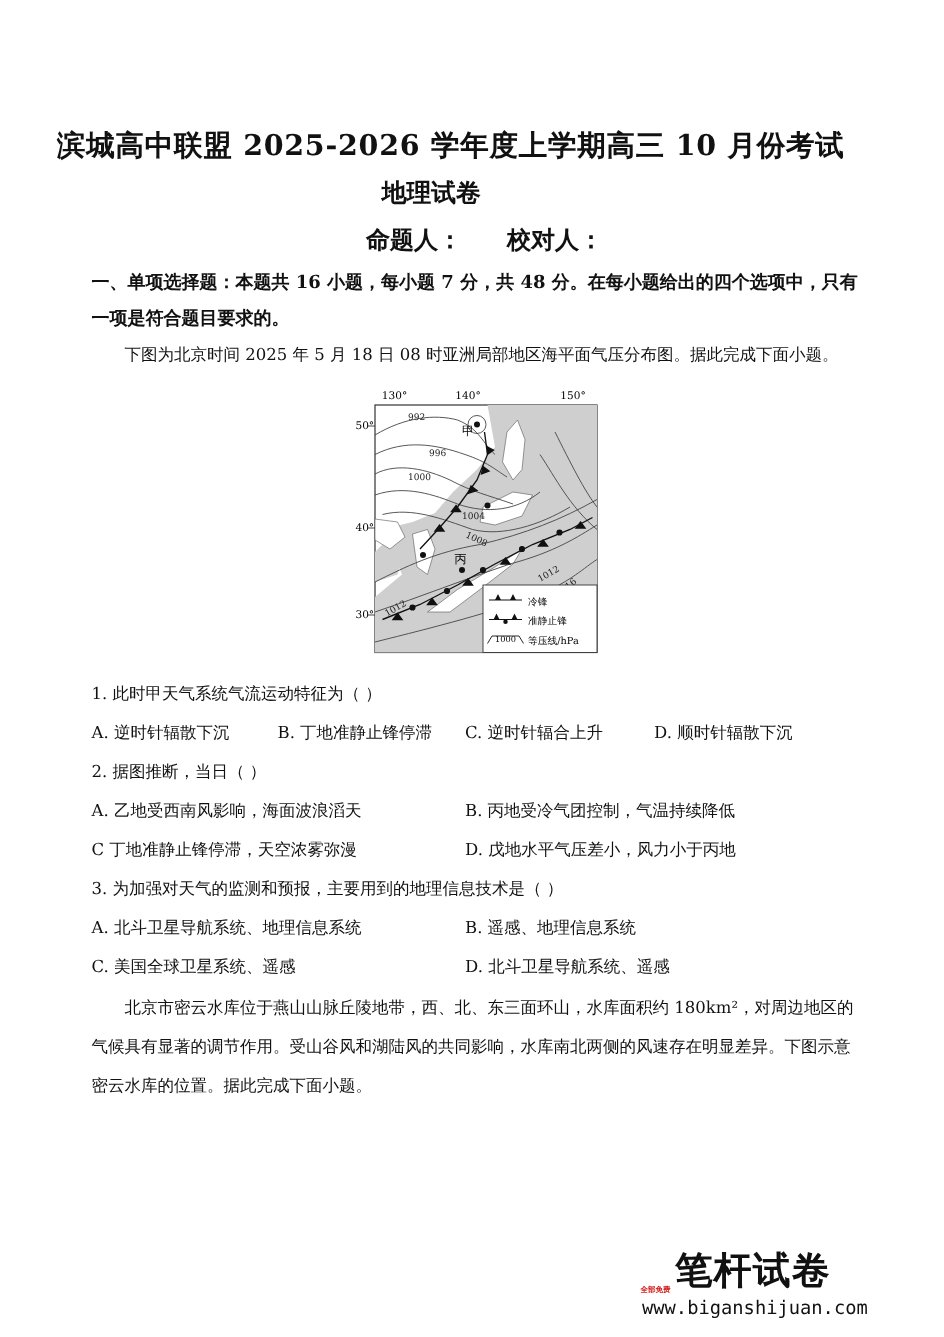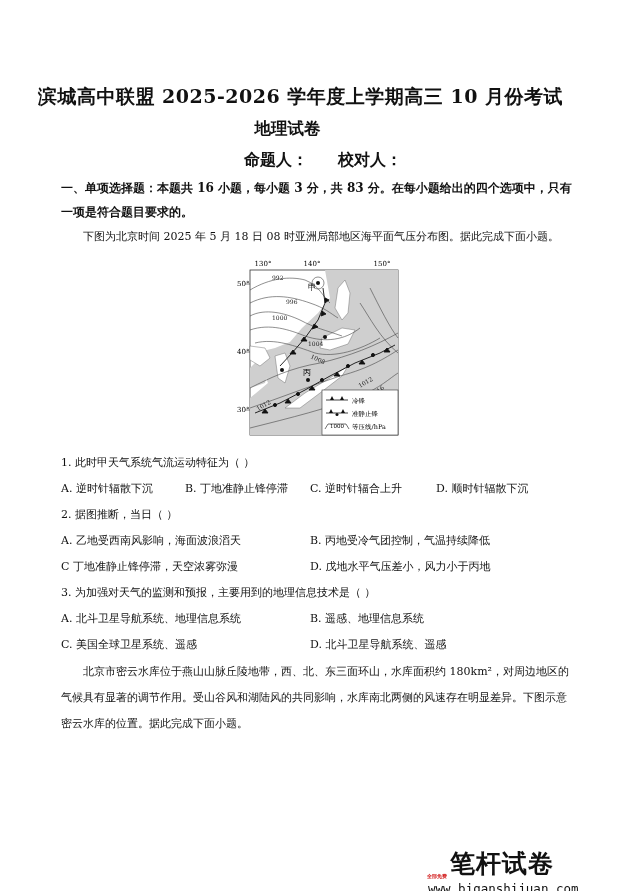--- a/index.html
+++ b/index.html
@@ -26,21 +26,21 @@
     position: absolute; left: 61px; width: 516px;
     font-size: 11px; line-height: 26px; text-indent: 22px;
   }
   .line {
     position: absolute; font-size: 11px; white-space: nowrap;
   }
   .map {
     position: absolute; left: 230px; top: 258px; width: 172px; height: 180px;
   }
   .watermark {
-    position: absolute; left: 450px; top: 830px; margin-top: 17px;
+    position: absolute; left: 450px; top: 830px;
   }
   .wm-title {
     font-family: "DejaVu Sans", "Liberation Sans", sans-serif;
     font-size: 25px; font-weight: bold; color: #111; letter-spacing: 1px;
   }
   .wm-free {
     position: absolute; left: -23px; top: 26px; font-size: 5px; color: #d21a1a;
     font-family: "DejaVu Sans", sans-serif; font-weight: bold;
   }
   .wm-url {
@@ -49,21 +49,21 @@
   }
 </style>
 </head>
 <body>
 
 <div class="title">滨城高中联盟 2025-2026 学年度上学期高三 10 月份考试</div>
 <div class="subtitle">地理试卷</div>
 <div class="authors" style="left:244px">命题人：</div>
 <div class="authors" style="left:338px">校对人：</div>
 
-<div class="section">一、单项选择题：本题共 16 小题，每小题 3 分，共 83 分。在每小题给出的四个选项中，只有一项是符合题目要求的。</div>
+<div class="section">一、单项选择题：本题共 16 小题，每小题 7 分，共 48 分。在每小题给出的四个选项中，只有一项是符合题目要求的。</div>
 
 <div class="para" style="top:224px">下图为北京时间 2025 年 5 月 18 日 08 时亚洲局部地区海平面气压分布图。据此完成下面小题。</div>
 
 <svg class="map" viewBox="0 0 172 180" xmlns="http://www.w3.org/2000/svg">
 
   <text x="33" y="8" font-size="7" text-anchor="middle" font-family="DejaVu Serif, serif">130°</text>
   <text x="82" y="8" font-size="7" text-anchor="middle" font-family="DejaVu Serif, serif">140°</text>
   <text x="152" y="8" font-size="7" text-anchor="middle" font-family="DejaVu Serif, serif">150°</text>
   <text x="7" y="28" font-size="7" font-family="DejaVu Serif, serif">50°</text>
   <text x="7" y="96" font-size="7" font-family="DejaVu Serif, serif">40°</text>

